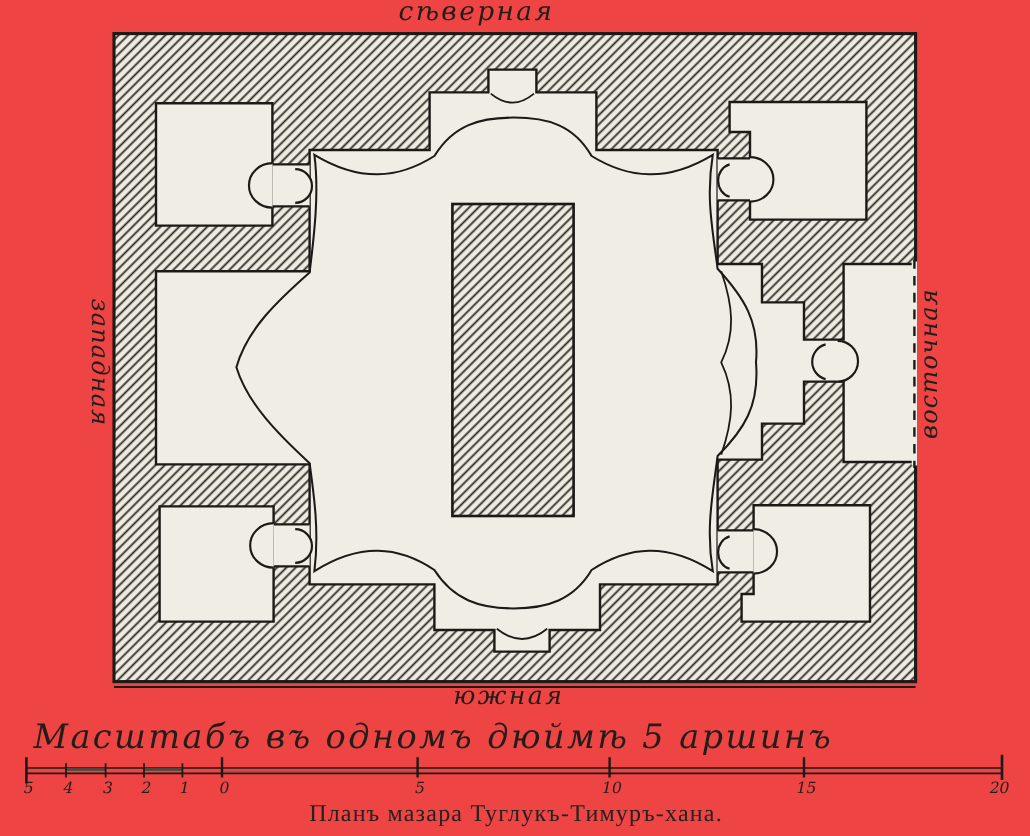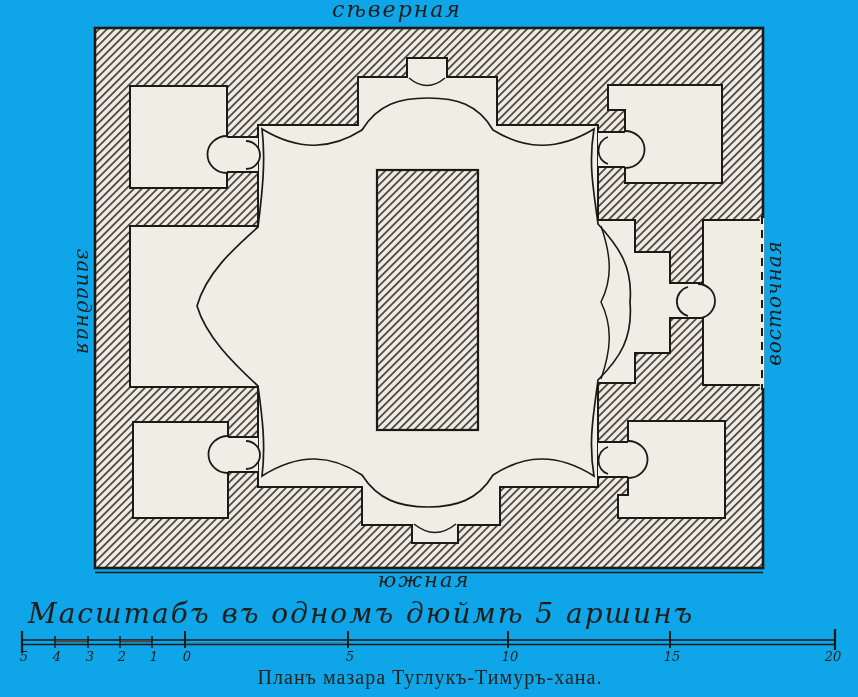--- a/index.html
+++ b/index.html
@@ -1,20 +1,20 @@
 <!DOCTYPE html>
 <html><head>
 <meta charset="utf-8">
 <style>
   html,body{margin:0;padding:0;}
   body{background:#d8d5cd;font-family:"Liberation Serif",serif;}
   .page{
     position:relative;
     width:858px;height:697px;
-    background:#0ea5e9;
+    background:#ef4444;
     overflow:hidden;
   }
   svg{display:block;}
   .hand{
     font-family:"DejaVu Serif",serif;
     font-style:italic;
     fill:#211e1a;
   }
   .print{
     font-family:"Liberation Serif",serif;

